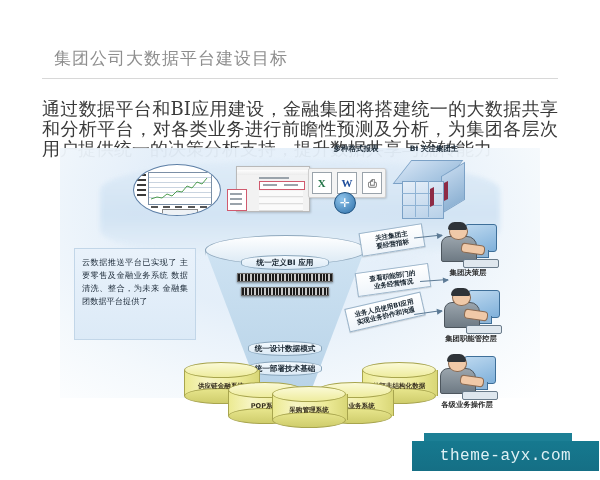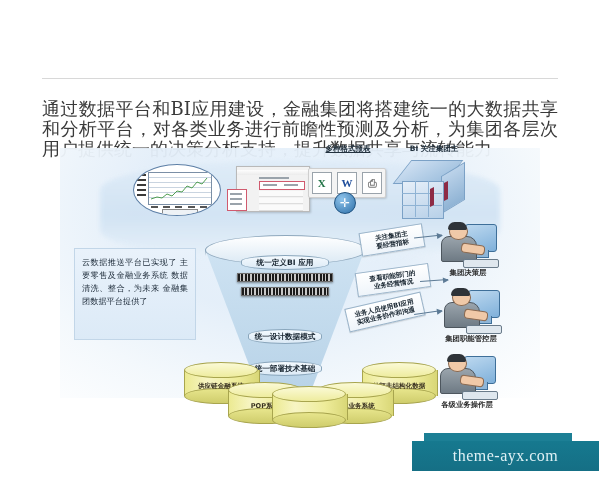--- a/index.html
+++ b/index.html
@@ -290,38 +290,39 @@
   
   .wm-top{
     position:absolute;left:424px;top:433px;width:148px;height:9px;
     background:#1c7f95;
   }
   .wm{
     position:absolute;left:412px;top:441px;width:187px;height:30px;
     background:linear-gradient(180deg,#16798f 0%,#156f85 100%);
     display:flex;align-items:center;justify-content:center;
     color:#dff1f5;font-size:16px;letter-spacing:.5px;
-    font-family:Liberation Serif, serif;
+    font-family:Liberation Mono, monospace;
   }
 </style>
 </head>
 <body>
 
 <div class="slide">
 
+  <div class="page-title">集团公司大数据平台建设目标</div>
   <div class="title-rule"></div>
 
   <div class="intro">通过数据平台和BI应用建设，金融集团将搭建统一的大数据共享和分析平台，对各类业务进行前瞻性预测及分析，为集团各层次用户提供统一的决策分析支持，提升数据共享与流转能力</div>
 
   <div class="diagram">
 
     <div class="diagram-bg"></div>
     <div class="sky"></div>
 
-    <div class="toplabel" style="left:312px;top:4px;width:72px;text-decoration:underline;">多种格式报表</div>
+    <div class="toplabel" style="left:320px;top:4px;width:72px;">多种格式报表</div>
     <div class="toplabel" style="left:398px;top:4px;width:72px;">BI 关注集团主</div>
 
     <div class="chart-ellipse">
       <div class="chart-plot">
         <div class="gl" style="top:4px"></div>
         <div class="gl" style="top:9px"></div>
         <div class="gl" style="top:14px"></div>
         <div class="gl" style="top:19px"></div>
         <div class="gl" style="top:24px"></div>
         <svg width="62" height="31" viewBox="0 0 62 31" style="position:absolute;left:0;top:0;">
@@ -390,21 +391,21 @@
       <div class="fun-body">
         <div class="fun-cone"></div>
         <div class="cone-edge-l"></div>
         <div class="cone-edge-r"></div>
       </div>
       <div class="fun-top-ellipse"></div>
 
       <div class="fun-label" style="top:20px;width:86px;height:13px;">统一定义BI 应用</div>
       <div class="mesh" style="top:38px;width:94px;height:7px;"></div>
       <div class="mesh" style="top:52px;width:86px;height:7px;"></div>
-      <div class="fun-label" style="top:94px;width:72px;height:13px;">统一设计数据模式</div>
+      <div class="fun-label" style="top:106px;width:72px;height:13px;">统一设计数据模式</div>
       <div class="fun-label" style="top:126px;width:72px;height:13px;">统一部署技术基础</div>
     </div>
 
     <div class="callout c1">关注集团主
 要经营指标</div>
     <div class="callout c2">查看职能部门的
 业务经营情况</div>
     <div class="callout c3">业务人员使用BI应用
 实现业务协作和沟通</div>
 
@@ -451,20 +452,21 @@
     <div class="cyl" style="left:228px;top:242px;width:74px;height:44px;z-index:4;">
       <div class="body"></div>
         <div class="bot"></div>
         <div class="top"></div>
       <div class="cap">POP系统</div>
     </div>
     <div class="cyl" style="left:272px;top:246px;width:74px;height:44px;z-index:5;">
       <div class="body"></div>
         <div class="bot"></div>
         <div class="top"></div>
+      <div class="cap">采购管理系统</div>
     </div>
     <div class="cyl" style="left:318px;top:242px;width:74px;height:44px;z-index:4;">
       <div class="body"></div>
         <div class="bot"></div>
         <div class="top"></div>
       <div class="cap">其他业务系统</div>
     </div>
     <div class="cyl" style="left:362px;top:222px;width:74px;height:44px;z-index:2;">
       <div class="body"></div>
         <div class="bot"></div>

